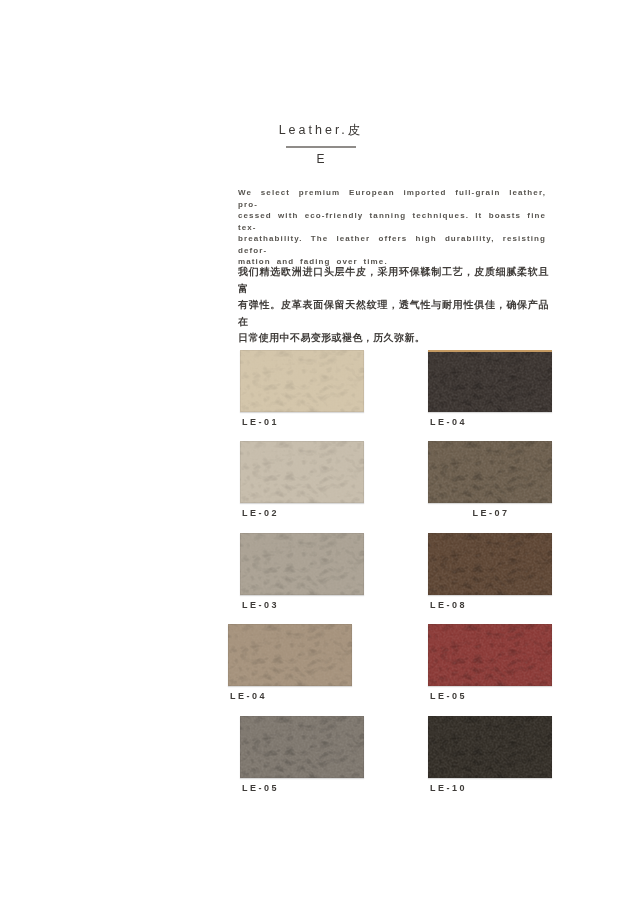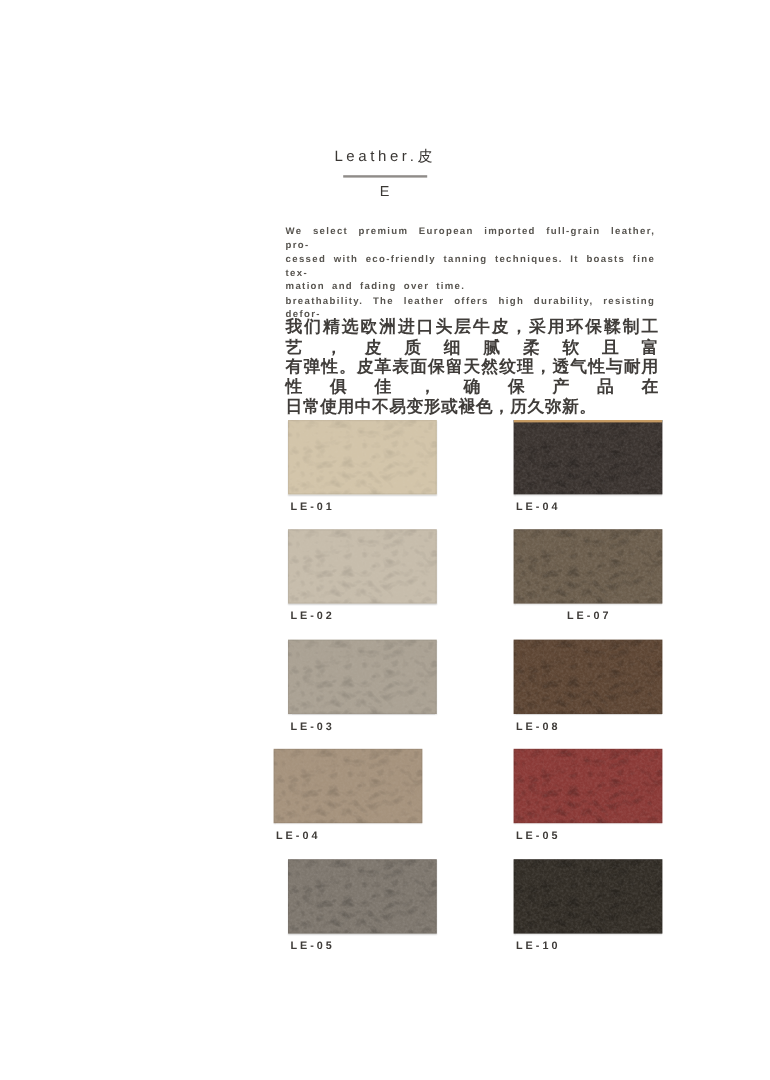--- a/index.html
+++ b/index.html
@@ -24,21 +24,21 @@
   .para .tline{white-space:nowrap;}
   .en{left:173px;top:187px;width:308px;}
   .en .tline{
     font-size:8px;line-height:11.5px;letter-spacing:1.1px;word-spacing:2.5px;
     font-weight:bold;color:#57544f;
     text-align:justify;text-align-last:justify;white-space:normal;
   }
   .en .tline.last{text-align-last:left;}
   .zh{left:173px;top:264px;width:311px;}
   .zh .tline{
-    font-size:14px;line-height:16.6px;letter-spacing:0.4px;
+    font-size:10px;line-height:16.6px;letter-spacing:0.4px;
     font-weight:600;color:#403d3a;
     text-align:justify;text-align-last:justify;white-space:normal;
   }
   .zh .tline.last{text-align-last:left;}
   
   .cell{position:absolute;margin:0;padding:0;}
   .swatch{
     width:124px;height:62px;position:relative;overflow:hidden;
     box-shadow:0 1px 1px rgba(0,0,0,0.15), inset 0 0 0 1px rgba(0,0,0,0.05);
   }
@@ -70,22 +70,22 @@
 
   <header class="titleblock">
     <div class="title">Leather.皮</div>
     <div class="rule"></div>
     <div class="letter">E</div>
   </header>
 
   <section class="para en" id="en-para">
       <div class="tline">We select premium European imported full-grain leather, pro-</div>
       <div class="tline">cessed with eco-friendly tanning techniques. It boasts fine tex-</div>
+      <div class="tline">breathability. The leather offers high durability, resisting defor-</div>
       <div class="tline last">mation and fading over time.</div>
-      <div class="tline">breathability. The leather offers high durability, resisting defor-</div>
     </section>
 
   <section class="para zh" id="zh-para">
       <div class="tline">我们精选欧洲进口头层牛皮，采用环保鞣制工艺，皮质细腻柔软且富</div>
       <div class="tline">有弹性。皮革表面保留天然纹理，透气性与耐用性俱佳，确保产品在</div>
       <div class="tline last">日常使用中不易变形或褪色，历久弥新。</div>
     </section>
 
   <section id="grid">
       <figure class="cell" style="left: 175px; top: 350px;">

